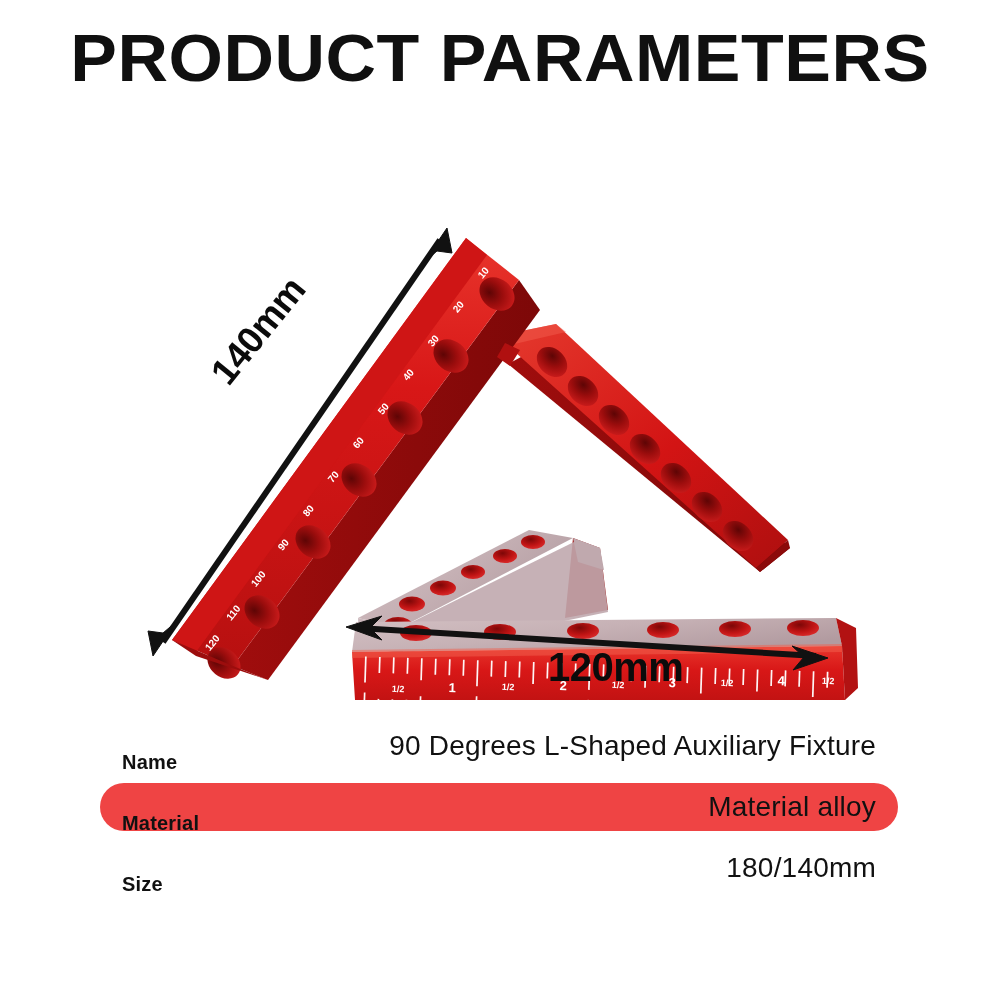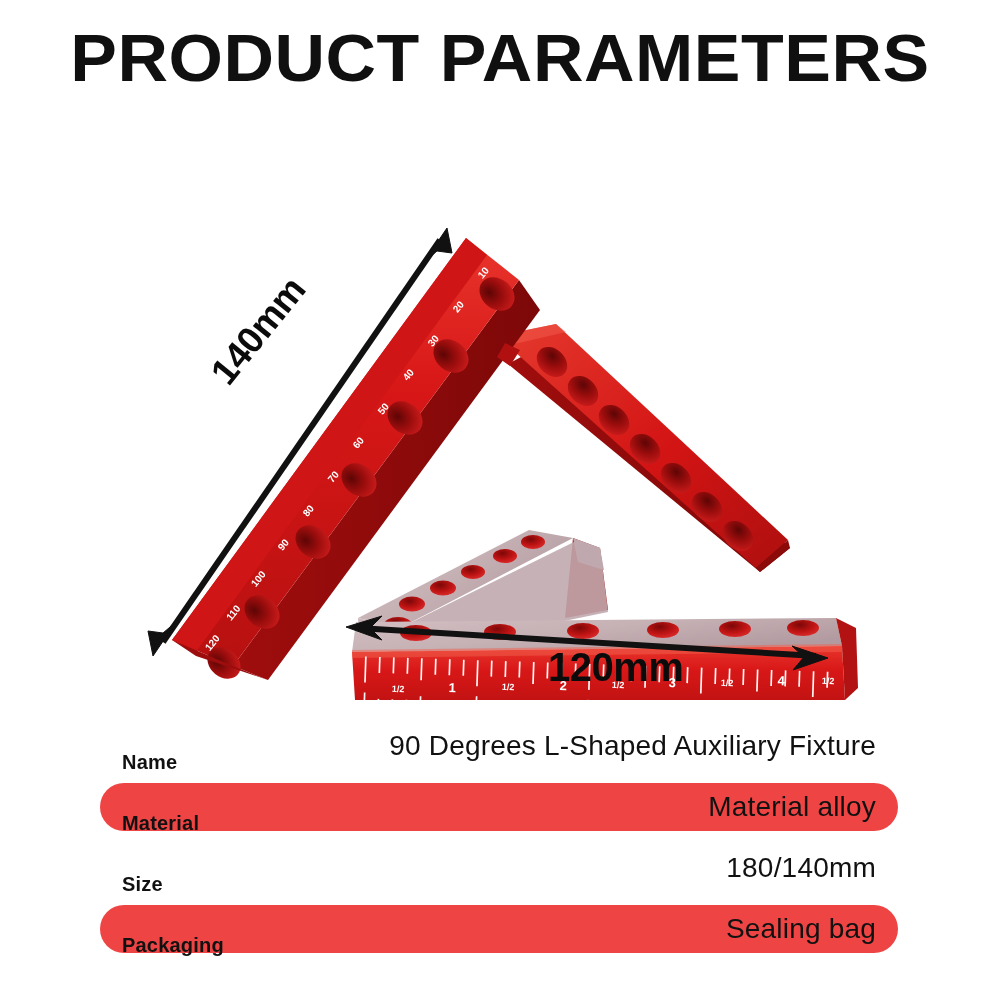--- a/index.html
+++ b/index.html
@@ -440,18 +440,14 @@
   <div class="spec-row shaded">
     <span class="spec-label">Material</span>
     <span class="spec-value">Material alloy</span>
   </div>
 
   <div class="spec-row">
     <span class="spec-label">Size</span>
     <span class="spec-value">180/140mm</span>
   </div>
 
-  <div class="spec-row shaded">
-    <span class="spec-label">Packaging</span>
-    <span class="spec-value">Sealing bag</span>
-  </div>
 
 </div>
 
 </body></html>

